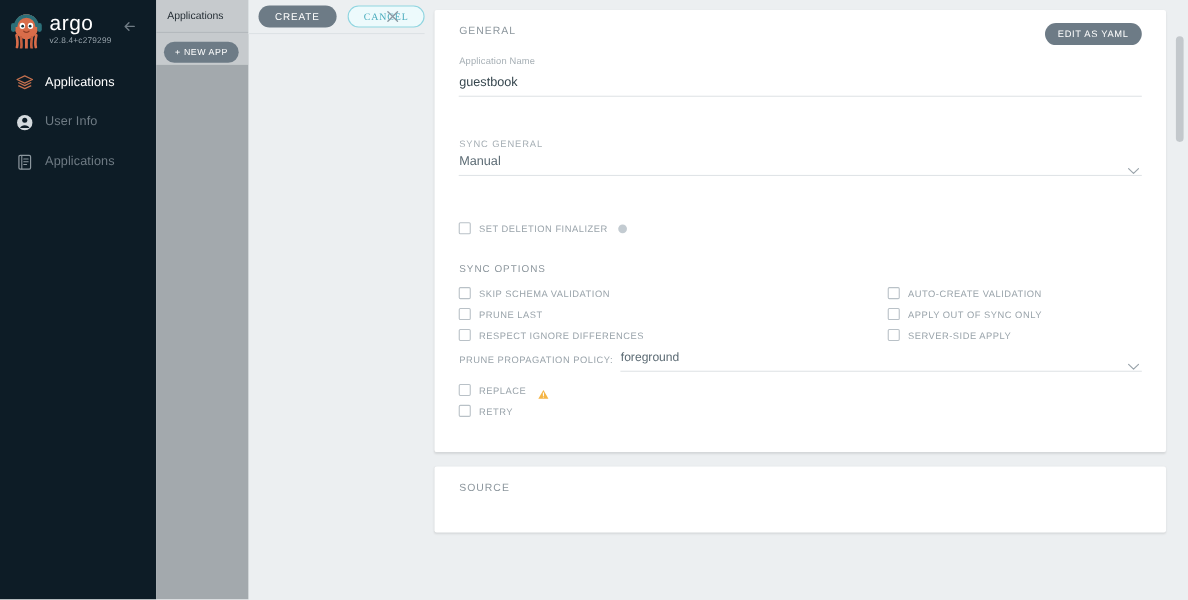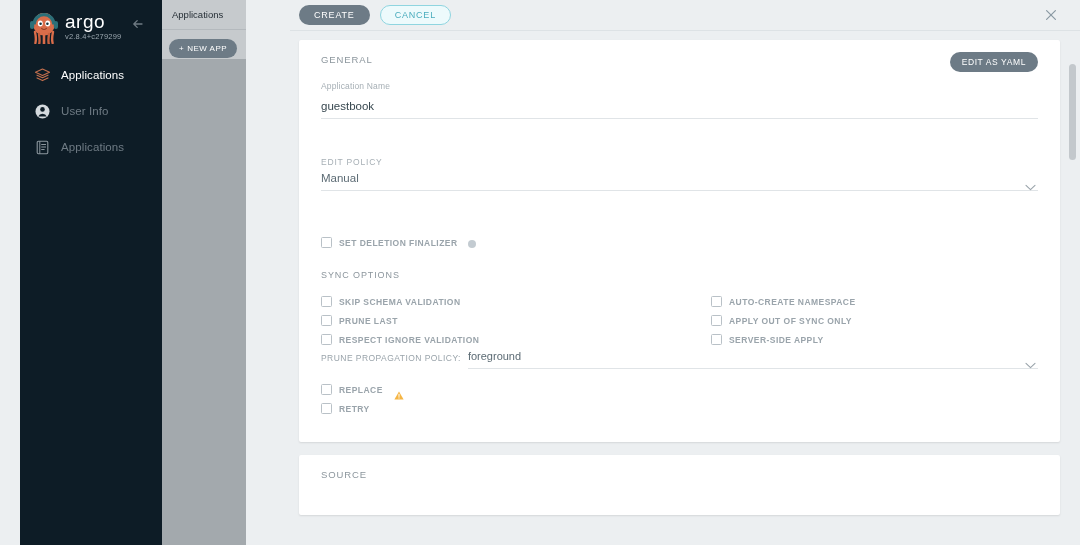--- a/index.html
+++ b/index.html
@@ -2,21 +2,21 @@
 <html><head>
 <meta charset="utf-8">
 <style>
   * { box-sizing: border-box; margin: 0; padding: 0; }
   html, body {
     width: 1080px; height: 545px;
     overflow: hidden;
     font-family: "Liberation Sans", sans-serif;
     background: #eceff1;
   }
-  .app { position: relative; width: 1080px; height: 545px; display: flex; padding-left: 20px; }
+  .app { position: relative; width: 1080px; height: 545px; display: flex; }
 
   
   .nav {
     width: 142px; height: 545px;
     background: #0d1c26;
     flex: 0 0 142px;
     position: relative;
   }
   .nav-brand {
     display: flex; align-items: center;
@@ -80,42 +80,42 @@
     height: 19px; padding: 0 10px;
     font-size: 8px; letter-spacing: .5px;
     font-family: "Liberation Sans", sans-serif;
     cursor: pointer; white-space: nowrap;
   }
 
   
   .main {
     flex: 1 1 auto; height: 545px;
     background: #eceff1; position: relative;
-    display: flex; flex-direction: column; margin-left: 44px;
+    display: flex; 
   }
   .topbar {
     height: 31px; flex: 0 0 31px;
     background: #eceff1;
     border-bottom: 1px solid #dde2e5;
     display: flex; align-items: center;
     padding-left: 9px; gap: 10px;
     position: relative;
   }
   .btn-create {
     background: #6d7b86; color:#fff; border:none;
     border-radius: 12px; height: 20px; padding: 0 15px;
     font-size: 9px; letter-spacing: .8px; cursor: pointer;
     font-family: "Liberation Sans", sans-serif;
   }
   .btn-cancel {
     background: #edfafc; color: #4aacbd;
     border: 1px solid #8fd5e0;
     border-radius: 12px; height: 20px; padding: 0 14px;
     font-size: 9px; letter-spacing: .8px; cursor: pointer;
-    font-family: Liberation Sans, sans-serif;
+    font-family: Liberation Serif, serif;
   }
   .close-x {
     position: absolute; right: 22px; top: 8px;
     width: 14px; height: 14px; cursor: pointer;
   }
 
   .scrollarea {
     flex: 1 1 auto; position: relative;
     overflow: hidden; padding: 9px 20px 0 9px;
   }
@@ -157,21 +157,21 @@
   .select-value {
     font-size: 11.5px; color: #5c6b74;
     border-bottom: 1px solid #e0e4e7;
     padding: 0 0 6px 0; width: 100%;
   }
   .chev {
     position: absolute; right: 2px; bottom: 7px;
     width: 11px; height: 7px;
   }
 
-  .cbrow { display: flex; align-items: flex-end; gap: 7px; height: 19px; font-weight: bold; }
+  .cbrow { display: flex; align-items: center; gap: 7px; height: 19px; }
   .cbox {
     width: 11px; height: 11px; flex: 0 0 11px;
     border: 1px solid #b9c1c7; border-radius: 1.5px;
     background: #fff; cursor: pointer;
   }
   .cblabel {
     font-size: 8.5px; color: #9aa4ab; letter-spacing: .45px;
     white-space: nowrap;
   }
   .info-dot {
@@ -330,21 +330,21 @@
           <div class="field-label">Application Name</div>
           <input class="field-input" value="guestbook" style="">
         </div>
 
         <div class="field">
         </div>
 
         <div class="spacer-22"></div>
 
         <div class="field select">
-          <div class="field-label">EDIT POLICY</div>
+          <div class="field-label">SYNC GENERAL</div>
           <div class="select-value">Manual</div>
           <span class="chev">
             <svg width="11" height="7" viewBox="0 0 11 7">
               <path d="M1 1.3 L5.5 5.6 L10 1.3" stroke="#9aa4ab" stroke-width="1.1" fill="none" stroke-linecap="round" stroke-linejoin="round"></path>
             </svg>
           </span>
         </div>
 
         <div class="spacer-22"></div>
 
@@ -363,27 +363,27 @@
             <div class="cbrow">
               <span class="cbox"></span>
               <span class="cblabel">SKIP SCHEMA VALIDATION</span>
             </div>
             <div class="cbrow">
               <span class="cbox"></span>
               <span class="cblabel">PRUNE LAST</span>
             </div>
             <div class="cbrow">
               <span class="cbox"></span>
-              <span class="cblabel">RESPECT IGNORE VALIDATION</span>
+              <span class="cblabel">RESPECT IGNORE DIFFERENCES</span>
             </div>
           </div>
           <div class="opt-col-right">
             <div class="cbrow">
               <span class="cbox"></span>
-              <span class="cblabel">AUTO-CREATE NAMESPACE</span>
+              <span class="cblabel">AUTO-CREATE VALIDATION</span>
             </div>
             <div class="cbrow">
               <span class="cbox"></span>
               <span class="cblabel">APPLY OUT OF SYNC ONLY</span>
             </div>
             <div class="cbrow">
               <span class="cbox"></span>
               <span class="cblabel">SERVER-SIDE APPLY</span>
             </div>
           </div>

